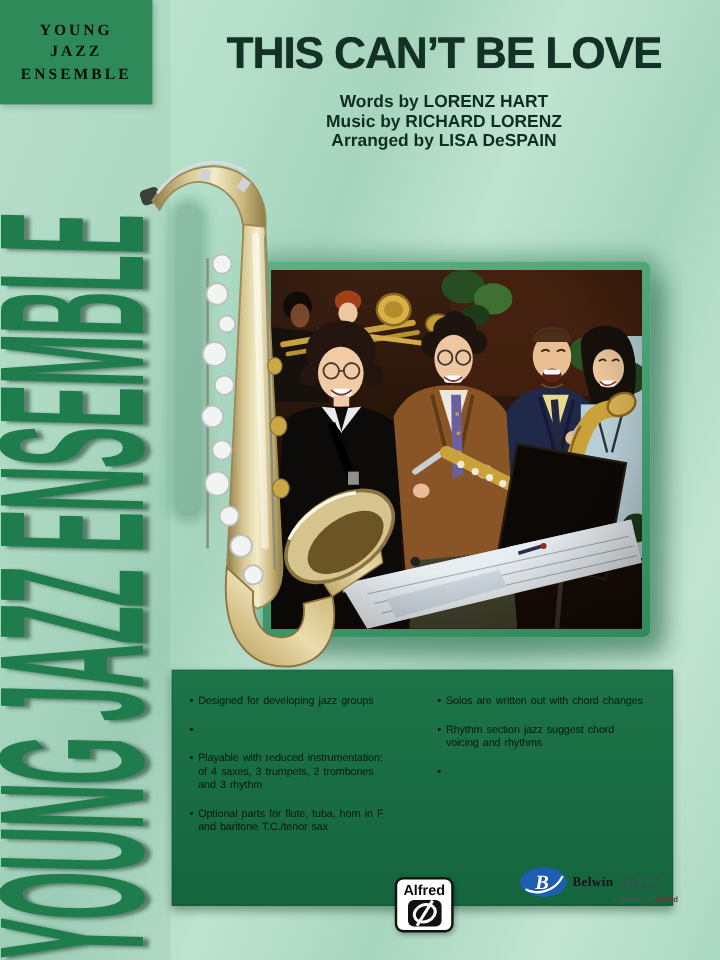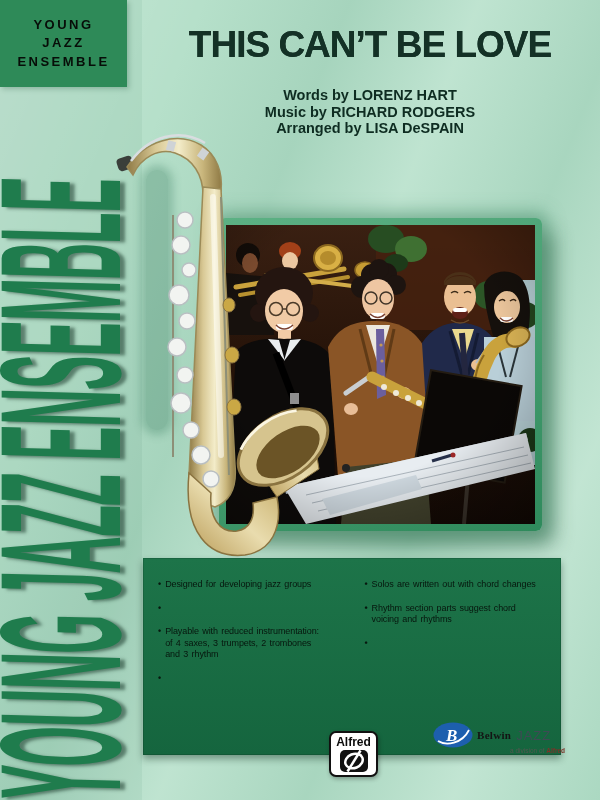--- a/index.html
+++ b/index.html
@@ -14,27 +14,27 @@
     background:rgba(40,110,80,.07);z-index:1;}
   
   .side-banner{position:absolute;left:0;top:86px;width:144px;height:714px;z-index:6;}
   .banner-text{position:absolute;left:-26px;top:712px;transform-origin:0 0;
     transform:rotate(-90deg) scale(0.30,1) skewX(-5deg);
     font-size:172px;font-weight:bold;line-height:1;letter-spacing:-2px;white-space:nowrap;
     color:#1f7c4d;text-shadow:-5px 5px 6px rgba(10,40,26,.5);}
   
   .corner-box{position:absolute;left:0;top:0;width:127px;height:87px;background:#2e8a58;
     z-index:7;display:flex;flex-direction:column;align-items:center;justify-content:center;
-    gap:2px;box-shadow:2px 2px 5px rgba(20,70,45,.25);}
+    gap:2px;box-shadow:2px 2px 5px rgba(20,70,45,.25);font-family:Liberation Serif, serif;}
   .corner-box span{font-size:13px;font-weight:bold;letter-spacing:2.5px;color:#070d08;line-height:1.25;}
   
   .header{position:absolute;left:142px;top:24px;width:456px;text-align:center;z-index:5;}
   .title{font-size:37px;font-weight:bold;letter-spacing:-1px;color:#143126;
     text-shadow:0 0 .6px #143126;white-space:nowrap;}
-  .credits{margin-top:21px;}
+  .credits{margin-top:11px;}
   .credits div{font-size:14.5px;font-weight:bold;color:#0e2c21;line-height:1.15;}
   
   .photo-frame{position:absolute;left:219px;top:218px;width:323px;height:313px;z-index:4;
     background:linear-gradient(160deg,#5cb184,#2f8a5c);border-radius:6px;padding:7px;
     box-sizing:border-box;
     box-shadow:0 0 16px 7px rgba(80,150,115,.55), 12px 14px 20px rgba(18,70,44,.45);}
   .photo{display:block;width:309px;height:299px;background:#1c0f08;}
   
   .sax-shadow{position:absolute;left:146px;top:170px;width:22px;height:260px;z-index:2;
     background:rgba(45,115,85,.30);border-radius:12px;box-shadow:0 0 9px 5px rgba(45,115,85,.30);}
@@ -77,21 +77,21 @@
   <div class="corner-box">
     <span>YOUNG</span>
     <span>JAZZ</span>
     <span>ENSEMBLE</span>
   </div>
 
   <div class="header">
     <div class="title">THIS CAN’T BE LOVE</div>
     <div class="credits">
       <div>Words by LORENZ HART</div>
-      <div>Music by RICHARD RODGERS</div>
+      <div>Music by RICHARD LORENZ</div>
       <div>Arranged by LISA DeSPAIN</div>
     </div>
   </div>
 
   <div class="photo-frame">
     <svg class="photo" viewBox="0 0 309 299">
       <defs>
         <linearGradient id="pbg" x1="0" y1="0" x2="0" y2="1">
           <stop offset="0" stop-color="#3a2012"></stop>
             <stop offset=".5" stop-color="#241208"></stop>
@@ -294,30 +294,32 @@
           <span class="blt">•</span>
         </li>
       <li>
           <span class="blt">•</span>
           <span class="ftx">Playable with reduced instrumentation:
 of 4 saxes, 3 trumpets, 2 trombones
 and 3 rhythm</span>
         </li>
       <li>
           <span class="blt">•</span>
+          <span class="ftx">Optional parts for flute, tuba, horn in F
+and baritone T.C./tenor sax</span>
         </li>
     </ul>
     <ul class="col-right">
       <li>
           <span class="blt">•</span>
           <span class="ftx">Solos are written out with chord changes</span>
         </li>
       <li>
           <span class="blt">•</span>
-          <span class="ftx">Rhythm section parts suggest chord
+          <span class="ftx">Rhythm section jazz suggest chord
 voicing and rhythms</span>
         </li>
       <li>
           <span class="blt">•</span>
         </li>
     </ul>
   </div>
 
   <div class="alfred-logo">
     <span class="alfred-word">Alfred</span>

